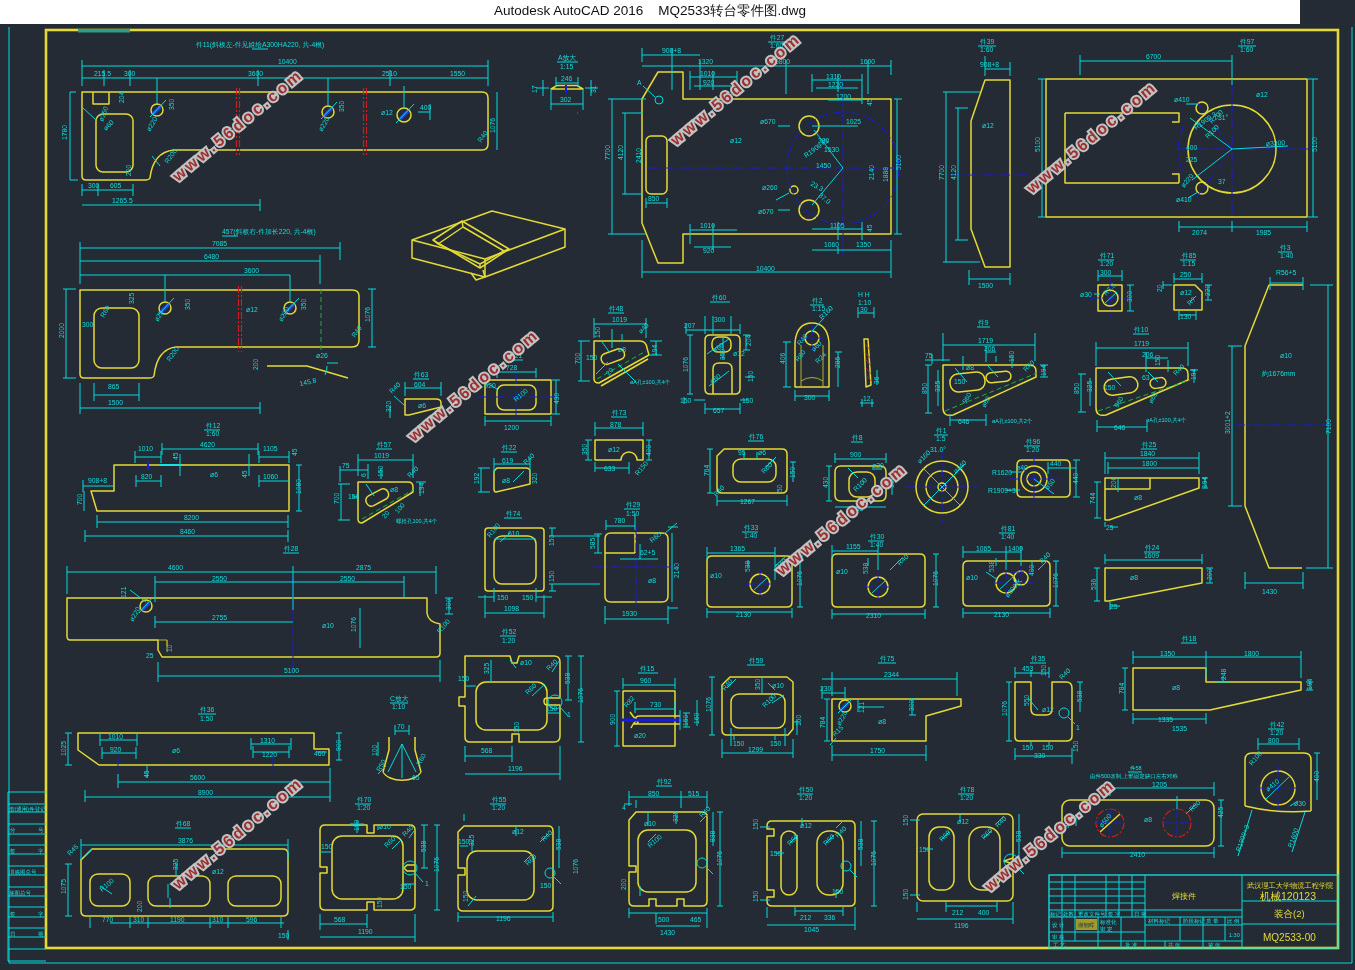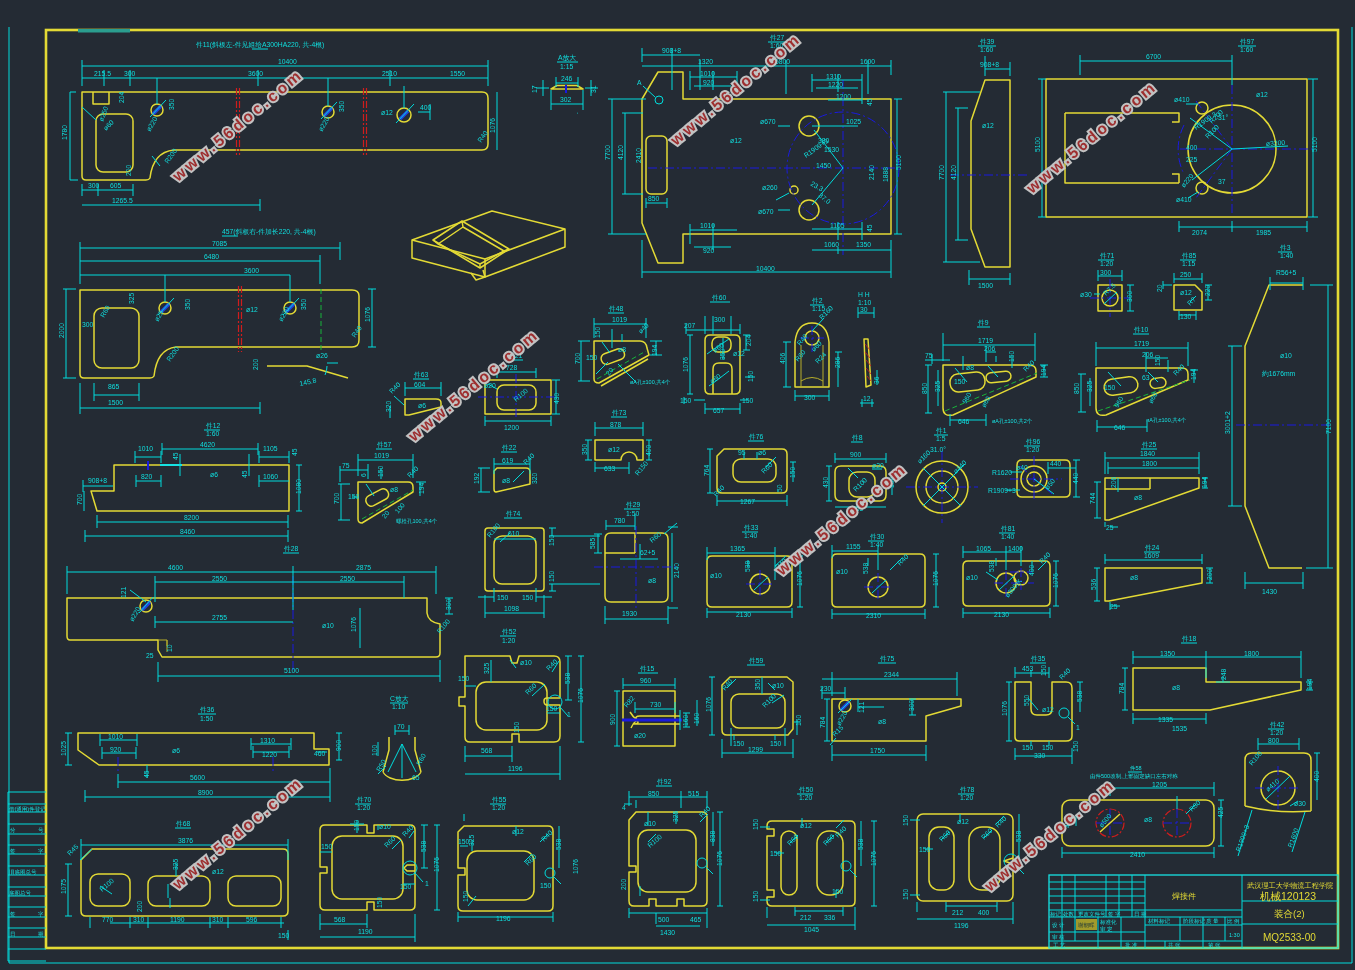--- a/index.html
+++ b/index.html
@@ -12,20 +12,21 @@
 .t5{fill:#17e2e2;font-family:"Liberation Sans",sans-serif;font-size:5.5px;}
 .ty{fill:#e3da35;font-family:"Liberation Sans",sans-serif;}
 .b{stroke:#1a1ae0;fill:none;stroke-width:1;stroke-dasharray:9 3 2 3;}
 .g{stroke:#17b53a;fill:none;stroke-width:1;stroke-dasharray:5 3;}
 .r{stroke:#cf1d1d;fill:none;stroke-width:1.2;stroke-dasharray:7 2 2 2;}
 .wm{fill:#9e2f30;stroke:#c2c2c2;stroke-width:4;paint-order:stroke;
 font-family:"Liberation Sans",sans-serif;font-size:15.5px;font-weight:bold;letter-spacing:3.4px;}
 </style></head><body>
 <div id="wrap">
 
+<div id="bar">Autodesk AutoCAD 2016&nbsp;&nbsp;&nbsp;&nbsp;MQ2533转台零件图.dwg</div>
 <svg width="1355" height="946" viewBox="0 24 1355 946">
 
 <path class="c" d="M9,27 V963 H1352 V27"></path>
 
 <rect x="46" y="30" width="1292" height="918" fill="none" stroke="#e3da35" stroke-width="2.6"></rect>
 
 <rect x="78" y="29" width="52" height="3.5" fill="#2b9e8f"></rect>
 
 <g>
 <text class="t" x="196" y="47">件11(斜板左-件见姐给A300HA220, 共-4根)</text>

